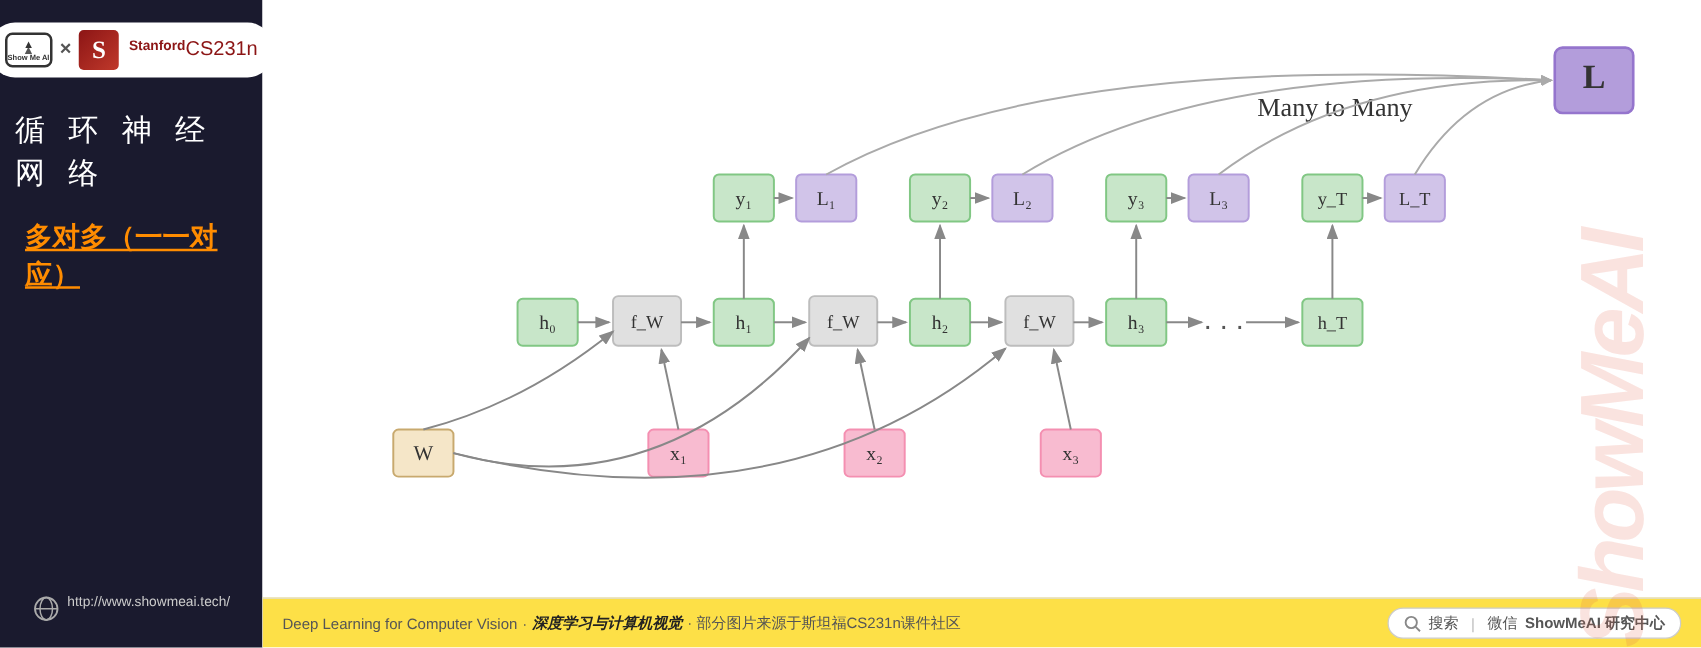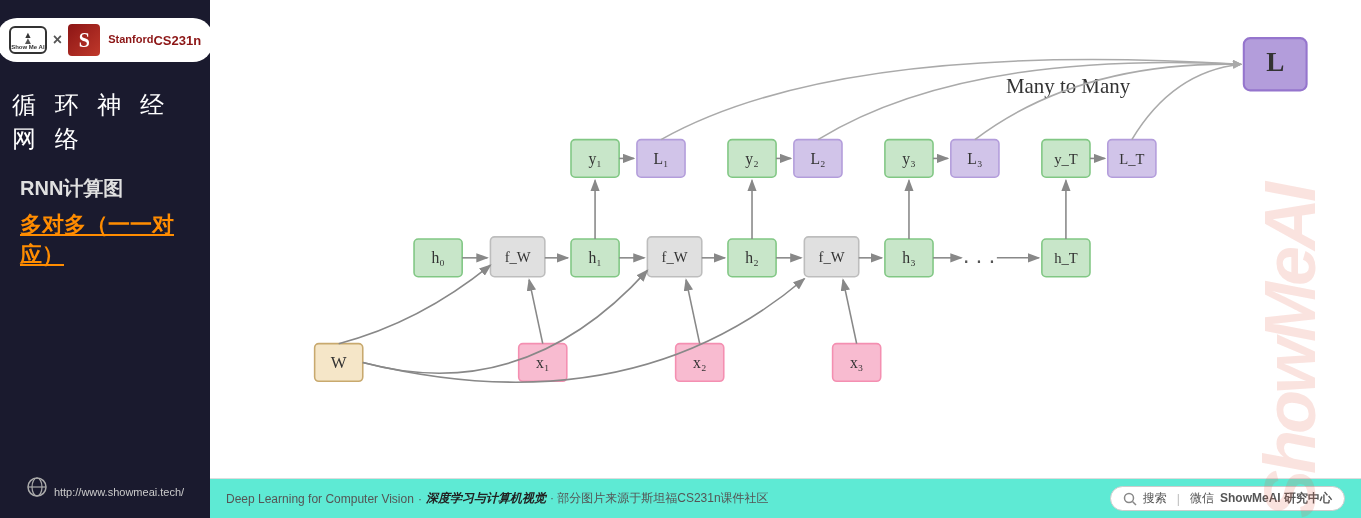--- a/index.html
+++ b/index.html
@@ -88,23 +88,23 @@
     }
 
     .stanford-name {
       font-size: 11px;
       color: #8c1515;
       font-weight: bold;
       line-height: 1.2;
     }
 
     .course-name {
-      font-size: 13px;
+      font-size: 16px;
       color: #8c1515;
-      font-weight: bold;
+      font-weight: normal;
     }
 
     .title-chinese {
       font-size: 24px;
       color: white;
       letter-spacing: 6px;
       text-align: left;
       margin: 10px 0 20px 0;
       font-weight: 500;
       line-height: 1.4;
@@ -126,21 +126,21 @@
       font-weight: bold;
       text-align: left;
       width: 100%;
       padding-left: 8px;
       margin-bottom: auto;
       text-decoration: underline;
     }
 
     .bottom-link {
       display: flex;
-      align-items: flex-end;
+      align-items: flex-start;
       gap: 6px;
       color: #ccc;
       font-size: 11px;
       margin-top: auto;
       padding-bottom: 8px;
     }
 
     
     .main-content {
       flex: 1;
@@ -187,21 +187,21 @@
       height: 100%;
     }
 
     
     .bottom-bar {
       position: absolute;
       bottom: 0;
       left: 0;
       right: 0;
       height: 40px;
-      background: #5eead4;
+      background: #fde047;
       border-top: 1px solid #ddd;
       display: flex;
       align-items: center;
       justify-content: space-between;
       padding: 0 16px;
       font-size: 12px;
       color: #555;
     }
 
     .bottom-bar .deep-learning-text {
@@ -247,21 +247,20 @@
     <div style="display:flex;align-items:center;gap:4px;">
       <div class="stanford-s">S</div>
       <div class="stanford-text">
         <span class="stanford-name">Stanford</span>
         <span class="course-name">CS231n</span>
       </div>
     </div>
   </div>
 
   <div class="title-chinese">循 环 神 经 网 络</div>
-  <div class="subtitle-rnn">RNN计算图</div>
   <div class="subtitle-type">多对多（一一对应）</div>
 
   <div class="bottom-link">
     <svg width="22" height="22" viewBox="0 0 22 22">
       <circle cx="11" cy="11" r="9" stroke="#aaa" stroke-width="1.5" fill="none"></circle>
       <ellipse cx="11" cy="11" rx="5" ry="9" stroke="#aaa" stroke-width="1.2" fill="none"></ellipse>
       <line x1="2" y1="11" x2="20" y2="11" stroke="#aaa" stroke-width="1.2"></line>
     </svg>
     <span>http://www.showmeai.tech/</span>
   </div>

